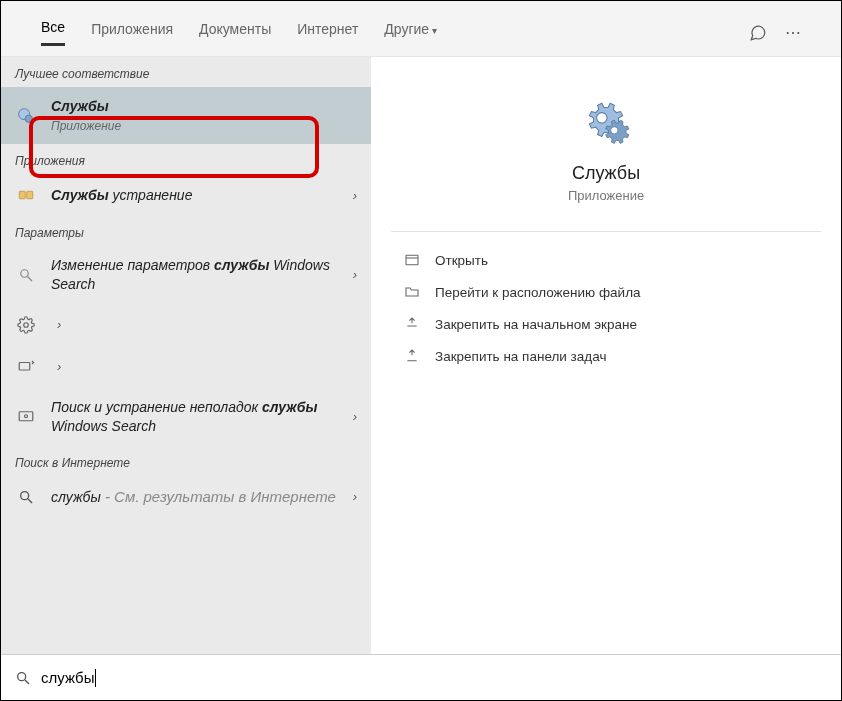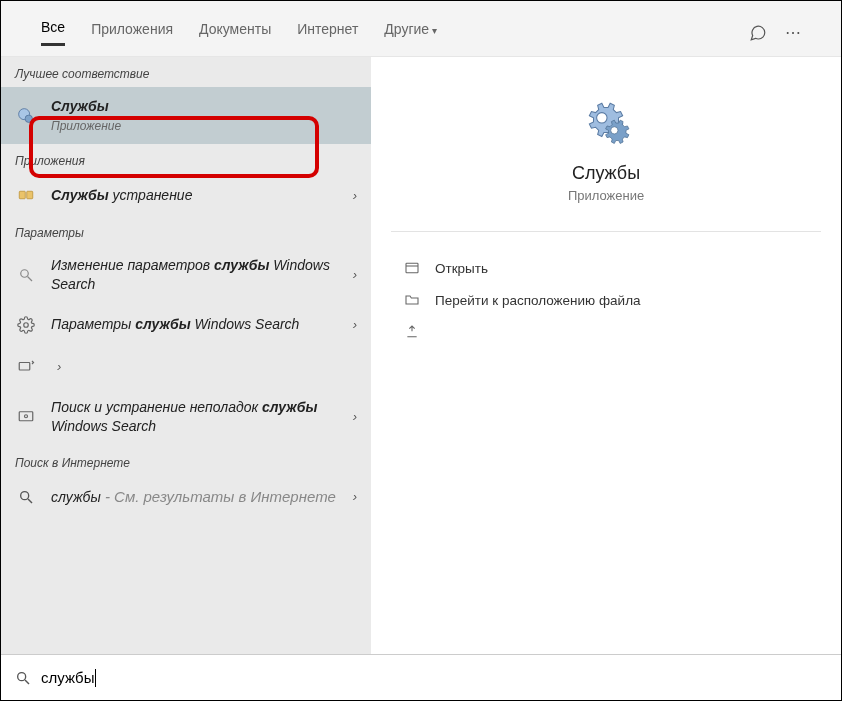--- a/index.html
+++ b/index.html
@@ -19,21 +19,21 @@
 .result-icon { width: 22px; height: 22px; margin-right: 14px; display: flex; align-items: center; justify-content: center; font-size: 16px; color: #555; }
 .result-text { flex: 1; font-size: 14px; color: #222; line-height: 1.35; }
 .result-sub { font-size: 12px; color: #666; margin-top: 2px; }
 .chevron { color: #555; font-size: 13px; margin-left: 6px; }
 .highlight-box { position: absolute; left: 28px; top: 115px; width: 290px; height: 62px; border: 4px solid #d40000; border-radius: 10px; pointer-events: none; z-index: 5; }
 .right { flex: 1; background: #fff; padding: 30px 20px; }
 .preview-card { display: flex; flex-direction: column; align-items: center; padding-top: 10px; }
 .preview-icon { width: 50px; height: 50px; margin-bottom: 16px; }
 .preview-title { font-size: 18px; color: #222; margin-bottom: 4px; }
 .preview-sub { font-size: 13px; color: #777; margin-bottom: 28px; }
-.actions { border-top: 1px solid #e3e3e3; padding-top: 20px; }
+.actions { border-top: 1px solid #e3e3e3; padding-top: 12px; }
 .action-item { display: flex; align-items: center; padding: 8px 10px; font-size: 13.5px; color: #333; cursor: pointer; }
 .action-icon { width: 22px; margin-right: 12px; color: #666; display: flex; justify-content: center; font-size: 14px; }
 .search-bar { height: 46px; border-top: 1px solid #ccc; display: flex; align-items: center; padding: 0 14px; background: #fff; }
 .search-icon-sm { color: #555; font-size: 15px; margin-right: 10px; }
 .caret { display: inline-block; width: 1px; height: 18px; background: #000; vertical-align: middle; animation: blink 1s step-start infinite; }
 @keyframes blink { 50% { opacity: 0; } }
 svg { display: block; }
 .web-sub { color: #888; font-size: 15px; }
 </style>
 </head>
@@ -96,21 +96,20 @@
         <div class="chevron">›</div>
       </div>
 
       <div class="result-item">
         <div class="result-icon">
           <svg width="18" height="18" viewBox="0 0 24 24" fill="none" stroke="#666" stroke-width="1.6">
               <circle cx="12" cy="12" r="3"></circle>
               <path d="M19.4 15a1.65 1.65 0 0 0 .33 1.82l.06.06a2 2 0 1 1-2.83 2.83l-.06-.06a1.65 1.65 0 0 0-1.82-.33 1.65 1.65 0 0 0-1 1.51V21a2 2 0 0 1-4 0v-.09a1.65 1.65 0 0 0-1-1.51 1.65 1.65 0 0 0-1.82.33l-.06.06a2 2 0 1 1-2.83-2.83l.06-.06a1.65 1.65 0 0 0 .33-1.82 1.65 1.65 0 0 0-1.51-1H3a2 2 0 0 1 0-4h.09a1.65 1.65 0 0 0 1.51-1 1.65 1.65 0 0 0-.33-1.82l-.06-.06a2 2 0 1 1 2.83-2.83l.06.06a1.65 1.65 0 0 0 1.82.33h0a1.65 1.65 0 0 0 1-1.51V3a2 2 0 0 1 4 0v.09a1.65 1.65 0 0 0 1 1.51h0a1.65 1.65 0 0 0 1.82-.33l.06-.06a2 2 0 1 1 2.83 2.83l-.06.06a1.65 1.65 0 0 0-.33 1.82v0a1.65 1.65 0 0 0 1.51 1H21a2 2 0 0 1 0 4h-.09a1.65 1.65 0 0 0-1.51 1z"></path>
             </svg>
         </div>
-        <div class="result-text"><span>Параметры </span><b>службы</b><span> Windows Search</span></div>
         <div class="chevron">›</div>
       </div>
 
       <div class="result-item">
         <div class="result-icon">
           <svg width="18" height="18" viewBox="0 0 24 24" fill="none" stroke="#666" stroke-width="1.6">
               <rect x="3" y="6" width="14" height="10" rx="1"></rect>
               <path d="M20 4l2 2-2 2"></path>
             </svg>
         </div>
@@ -172,23 +171,32 @@
           <div class="action-icon">
               <svg width="16" height="16" viewBox="0 0 24 24" fill="none" stroke="#666" stroke-width="1.6">
                 <path d="M3 6h6l2 3h10v9H3z"></path>
               </svg>
             </div>
           <span>Перейти к расположению файла</span>
         </div>
         <div class="action-item">
           <div class="action-icon">
               <svg width="16" height="16" viewBox="0 0 24 24" fill="none" stroke="#666" stroke-width="1.6">
+                <path d="M12 3v8M8 7l4-4 4 4M5 15h14"></path>
+              </svg>
+            </div>
+          <span>Закрепить на начальном экране</span>
+        </div>
+        <div class="action-item">
+          <div class="action-icon">
+              <svg width="16" height="16" viewBox="0 0 24 24" fill="none" stroke="#666" stroke-width="1.6">
                 <path d="M12 3v8M8 7l4-4 4 4M5 19h14"></path>
               </svg>
             </div>
+          <span>Закрепить на панели задач</span>
         </div>
       </div>
     </div>
   </div>
 
   <div class="search-bar">
     <div class="search-icon-sm">
       <svg width="16" height="16" viewBox="0 0 24 24" fill="none" stroke="#555" stroke-width="2">
           <circle cx="10" cy="10" r="6"></circle>
           <line x1="15" y1="15" x2="21" y2="21"></line>

